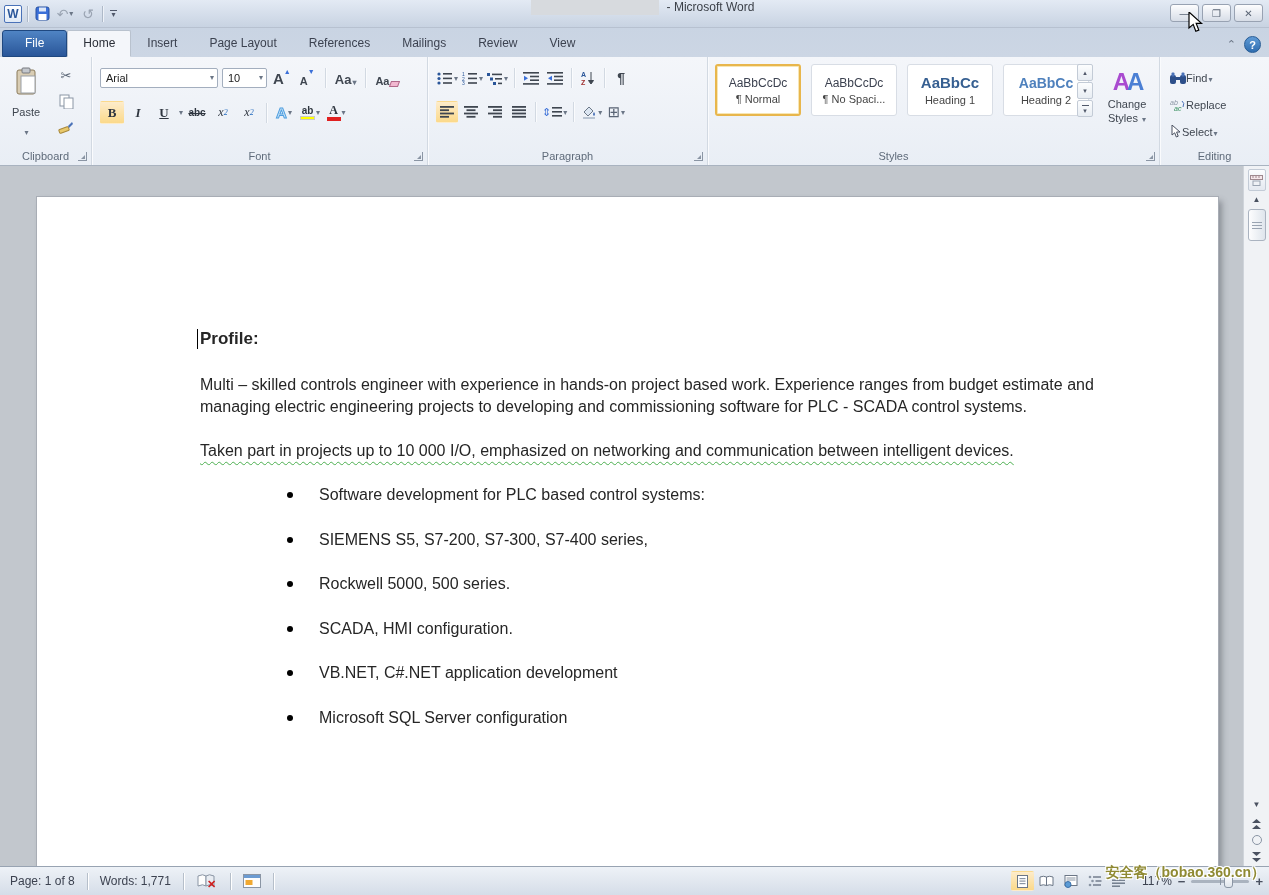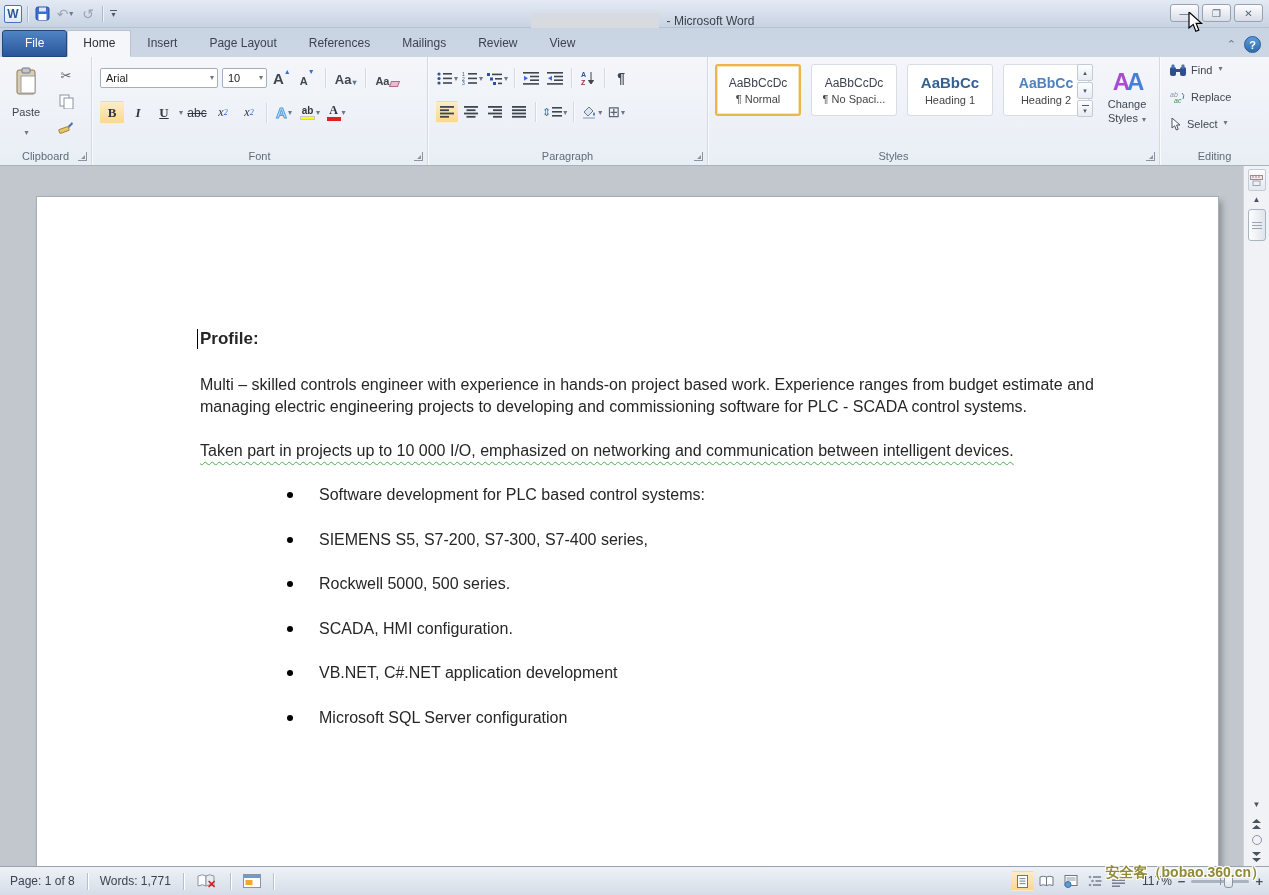--- a/index.html
+++ b/index.html
@@ -9,21 +9,21 @@
   
   .titlebar{position:absolute;top:0;left:0;right:0;height:28px;background:linear-gradient(#e3eaf4,#c8d3e2);border-bottom:1px solid #b7c1d0;display:flex;align-items:center}
   .qat{display:flex;align-items:center;gap:5px;padding-left:4px}
   .w-icon{width:18px;height:18px;border:1px solid #4a72b8;border-radius:2px;background:linear-gradient(#ffffff,#dfe9f5);color:#2b579a;font-weight:bold;font-size:12px;display:flex;align-items:center;justify-content:center}
   .qat-sep{width:1px;height:16px;background:#aeb9c8;box-shadow:1px 0 0 #eef2f8}
   .qbtn{min-width:18px;height:18px;display:flex;align-items:center;justify-content:center;border-radius:2px;color:#9aa4b2;font-size:14px}
   .qbtn.save{color:#3a6fd8}
   .dd-sm{font-size:8px;color:#6b7686;margin-left:1px}
   .qat-dd{display:flex;flex-direction:column;align-items:center;line-height:4px;color:#50586a;font-size:8px;padding:2px}
   .qat-dd .bar{width:7px;height:1px;background:#50586a;margin-bottom:2px}
-  .title-center{position:absolute;left:16px;right:0;top:0;height:28px;display:flex;align-items:flex-end;justify-content:center;pointer-events:none}
+  .title-center{position:absolute;left:16px;right:0;top:0;height:28px;display:flex;align-items:flex-start;justify-content:center;pointer-events:none}
   .redacted{width:128px;height:15px;background:#d7dade;margin-right:8px}
   .title-text{font-size:12px;color:#3a3f47}
   .winbtns{position:absolute;right:6px;top:4px;display:flex;gap:3px}
   .wbtn{width:29px;height:18px;border:1px solid #98a2b2;border-radius:3px;background:linear-gradient(#fdfdfe,#d7dde7);color:#5a6575;font-size:10px;display:flex;align-items:center;justify-content:center}
 
   
   .tabrow{position:absolute;top:28px;left:0;right:0;height:29px;background:linear-gradient(#c9d4e3,#ccd6e4);display:flex;align-items:flex-end}
   .tab{padding:5px 15px 6px;font-size:12px;color:#3c4250;border:1px solid transparent}
   .tab.file{background:linear-gradient(#4f84c4,#2a5699);color:#fff;border-radius:3px 3px 0 0;margin-left:2px;padding:5px 22px 6px;border:1px solid #1f4880}
   .tab.active{background:#f4f6fa;border:1px solid #b9c2ce;border-bottom-color:#f4f6fa;border-radius:2px 2px 0 0;color:#2b2f38}
@@ -51,21 +51,21 @@
   .g-font{left:92px;width:336px}
   .frow1{position:absolute;left:8px;top:10px;display:flex;align-items:center;gap:4px}
   .combo{height:20px;background:#fff;border:1px solid #a3aebe;border-radius:2px;display:flex;align-items:center;font-size:11px;color:#222;padding-left:5px}
   .combo .dd-sm{margin-left:auto;padding:0 3px}
   .combo.family{width:118px}
   .combo.size{width:45px}
   .glyphbtn{height:21px;min-width:21px;display:flex;align-items:flex-end;justify-content:center;padding:1px 2px;font-weight:bold;color:#3f4650}
   .frow2{position:absolute;left:8px;top:44px;display:flex;align-items:center;gap:2px}
   .fbtn{width:24px;height:23px;display:flex;align-items:center;justify-content:center;border:1px solid transparent;border-radius:2px;font-size:13px;color:#2f3640}
   .serif{font-family:"Liberation Serif",serif;font-weight:bold}
-  .strike-g{font-size:12px;text-decoration:line-through;font-weight:normal}
+  .strike-g{font-size:10px;text-decoration:line-through;font-weight:bold}
   .subsup{font-size:12px;font-style:italic;font-family:"Liberation Serif",serif}
   .subsup sub,.subsup sup{font-size:8px;color:#2a6fc0}
   .vsep-r{width:1px;height:20px;background:#d2d9e2;margin:0 3px;box-shadow:1px 0 0 #fafbfd}
   .fx{color:#cfe6f8;-webkit-text-stroke:1px #4f9fe0;font-weight:bold;font-size:15px}
   .hl{display:flex;flex-direction:column;align-items:center;line-height:9px;font-size:10px;font-weight:bold}
   .hl .bar{width:15px;height:4px;background:#ffff00;border:1px solid #c9c9c9;margin-top:1px}
   .fc{display:flex;flex-direction:column;align-items:center;line-height:11px;font-size:12px;font-weight:bold;font-family:"Liberation Serif",serif}
   .fc .bar{width:14px;height:4px;background:#e02020;margin-top:1px}
 
   
@@ -89,21 +89,21 @@
   .scrollcol{position:absolute;left:369px;top:7px;width:16px;display:flex;flex-direction:column;gap:1px}
   .scbtn{height:17px;border:1px solid #c3cbd6;border-radius:2px;background:linear-gradient(#fcfdfe,#e8edf3);display:flex;flex-direction:column;align-items:center;justify-content:center;font-size:7px;color:#50586a;line-height:5px}
   .scbtn .bar{width:7px;height:1px;background:#50586a;margin-bottom:2px}
   .changestyles{position:absolute;left:390px;top:6px;width:58px;height:92px;display:flex;flex-direction:column;align-items:center;justify-content:flex-start;padding-top:4px;font-size:11px;color:#3f4650;line-height:14px}
   .cs-icon{font-size:24px;font-weight:bold;line-height:30px;letter-spacing:-3px}
   .cs-icon .a1{color:#a94bd0}
   .cs-icon .a2{color:#4b7fd4}
 
   
   .g-edit{left:1160px;width:109px}
-  .editrow{position:absolute;left:10px;display:flex;align-items:flex-start;gap:5px;font-size:11px;color:#3f4650;height:20px}
+  .editrow{position:absolute;left:10px;display:flex;align-items:flex-end;font-size:11px;color:#3f4650;height:20px}
   .er1{top:7px}.er2{top:34px}.er3{top:61px}
 
   
   .docarea{position:absolute;top:166px;left:0;right:0;bottom:29px;background:#c2c7cd;overflow:hidden}
   .page{position:absolute;left:37px;top:31px;width:1181px;height:1200px;background:#fff;box-shadow:0 0 0 1px #a8adb5,4px 4px 6px rgba(70,75,85,.45)}
   .content{position:absolute;left:163px;top:131px;width:916px;font-size:16px;color:#262626;line-height:22.5px}
   .caret{position:absolute;left:-3px;top:1px;width:1px;height:20px;background:#000}
   .doc-h{font-size:17px;font-weight:bold;position:relative}
   .p1{margin-top:23px}
   .p2{margin-top:21px}

